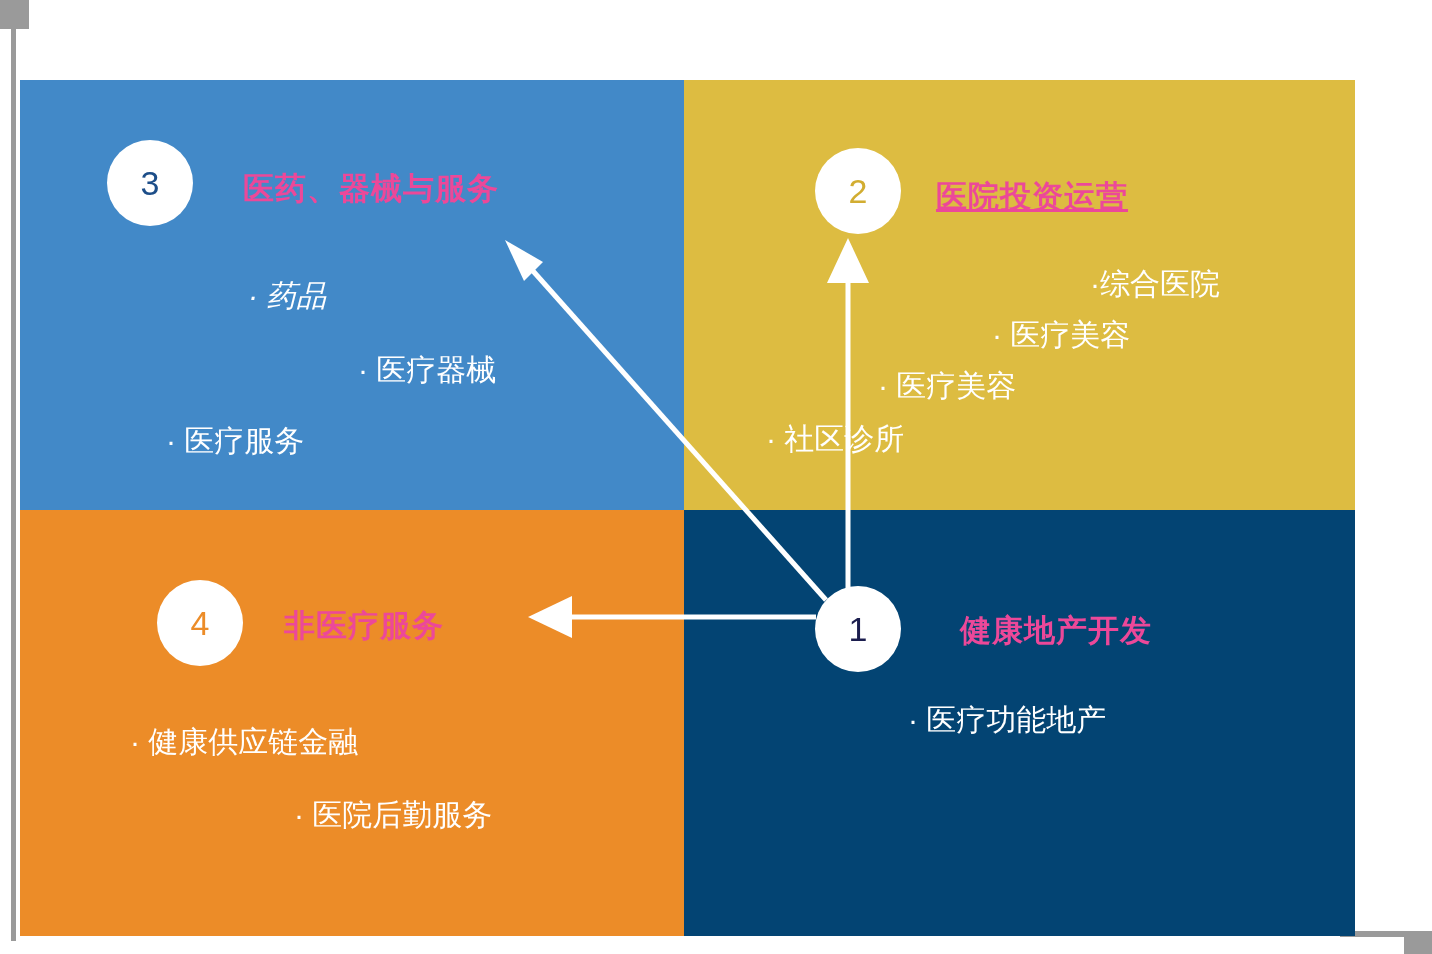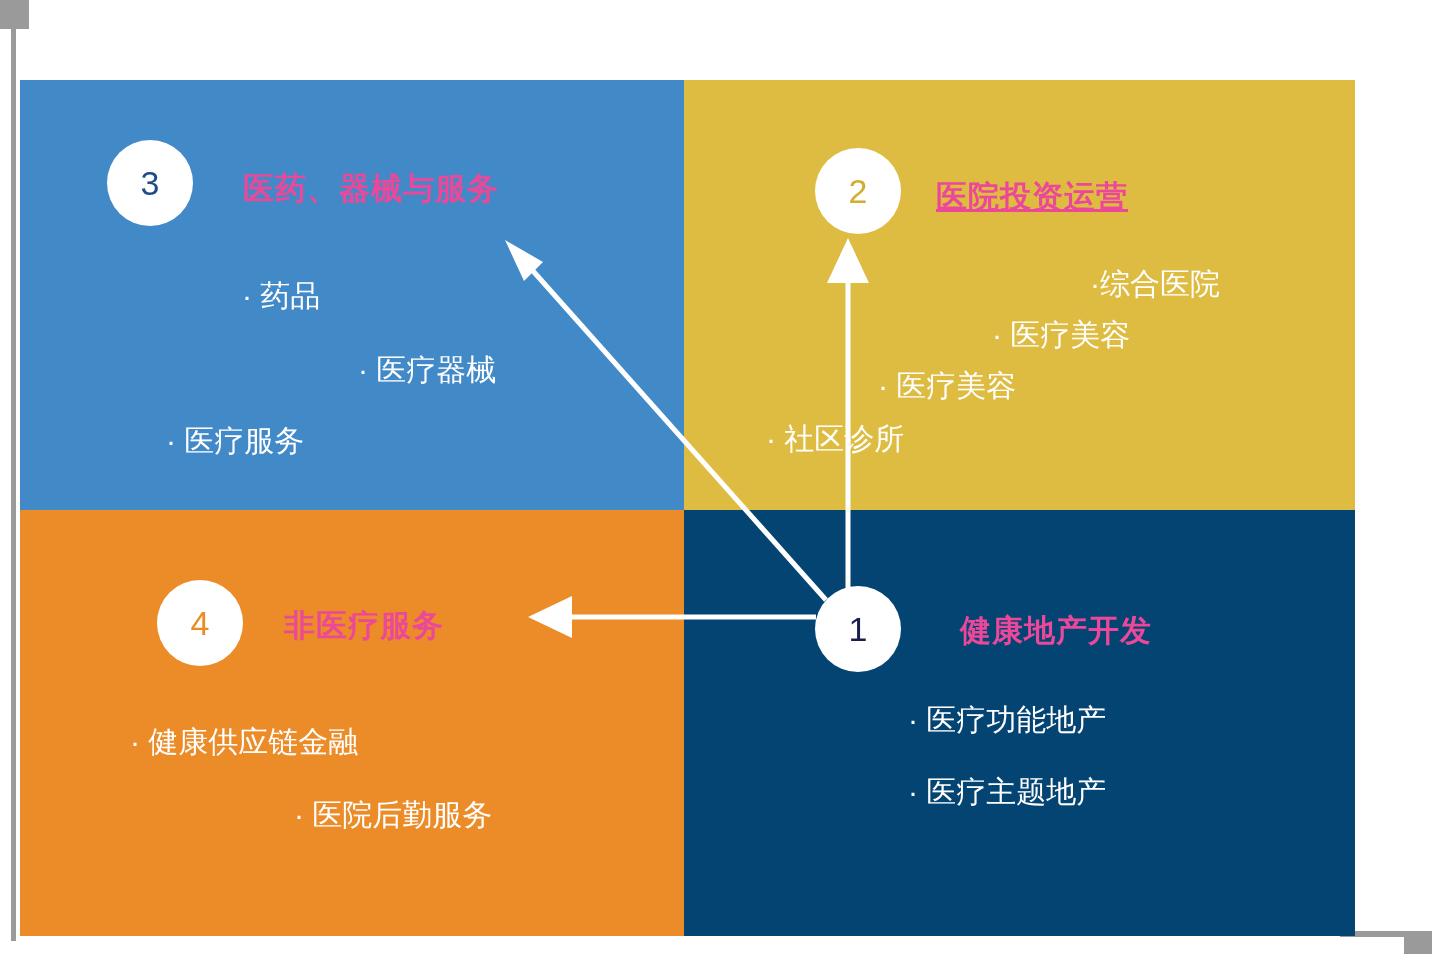--- a/index.html
+++ b/index.html
@@ -94,21 +94,21 @@
   .item {
     position: absolute;
     color: #ffffff;
     font-size: 30px;
     font-weight: 400;
     white-space: nowrap;
     z-index: 6;
   }
 
   
-  .b-i0 { left: 242px; top: 276px; }
+  .b-i0 { left: 248px; top: 276px; font-style: italic; }
   .b-i1 { left: 358px; top: 350px; text-align: right; }
   .b-i2 { left: 142px; top: 421px; margin-left: 24px; }
 
   
   .y-i0 { left: 1090px; top: 264px; }
   .y-i1 { left: 992px;  top: 315px; }
   .y-i2 { left: 878px;  top: 366px; }
   .y-i3 { left: 766px;  top: 419px; }
 
   
@@ -178,15 +178,14 @@
 
   <div class="item y-i0">·综合医院</div>
   <div class="item y-i1">· 医疗美容</div>
   <div class="item y-i2">· 医疗美容</div>
   <div class="item o-i0">· 健康供应链金融</div>
 
   <div class="item y-i3">· 社区诊所</div>
   <div class="item n-i0">· 医疗功能地产</div>
 
   <div class="item o-i1">· 医院后勤服务</div>
-  <div class="item n-i1">· 医疗主题地产</div>
 
 </div>
 
 </body></html>

